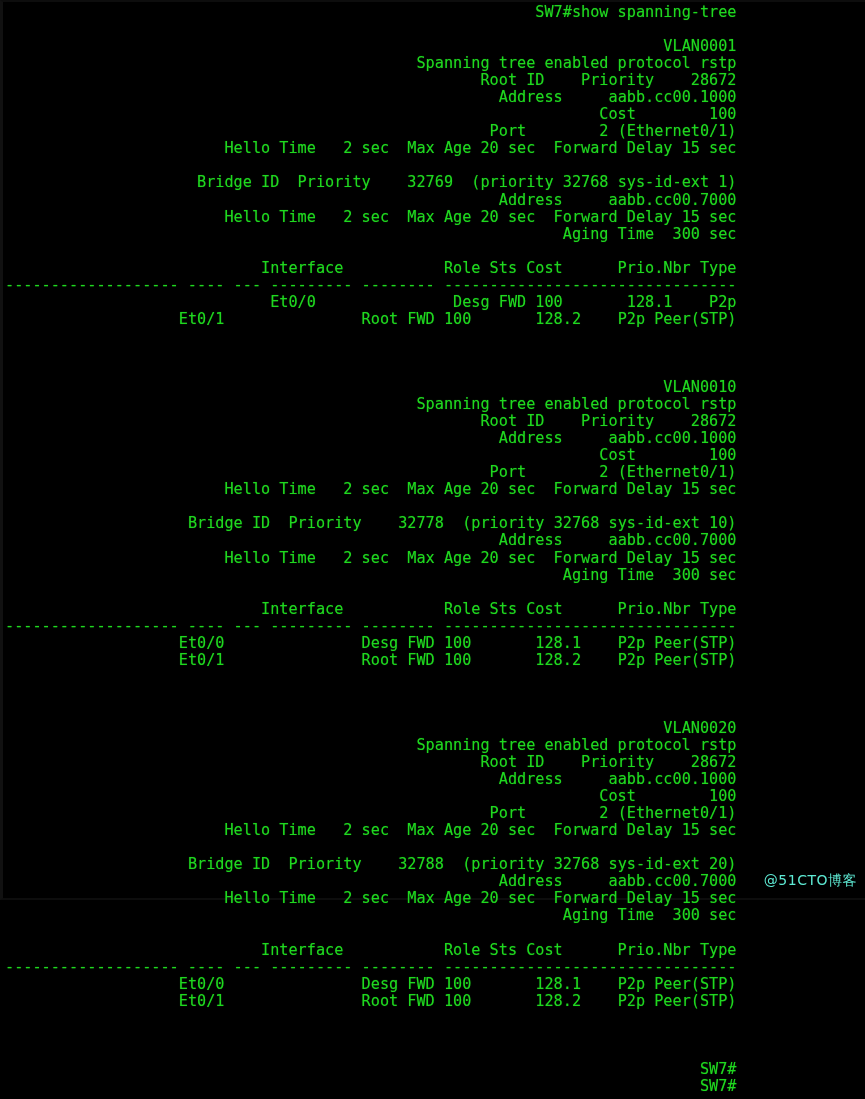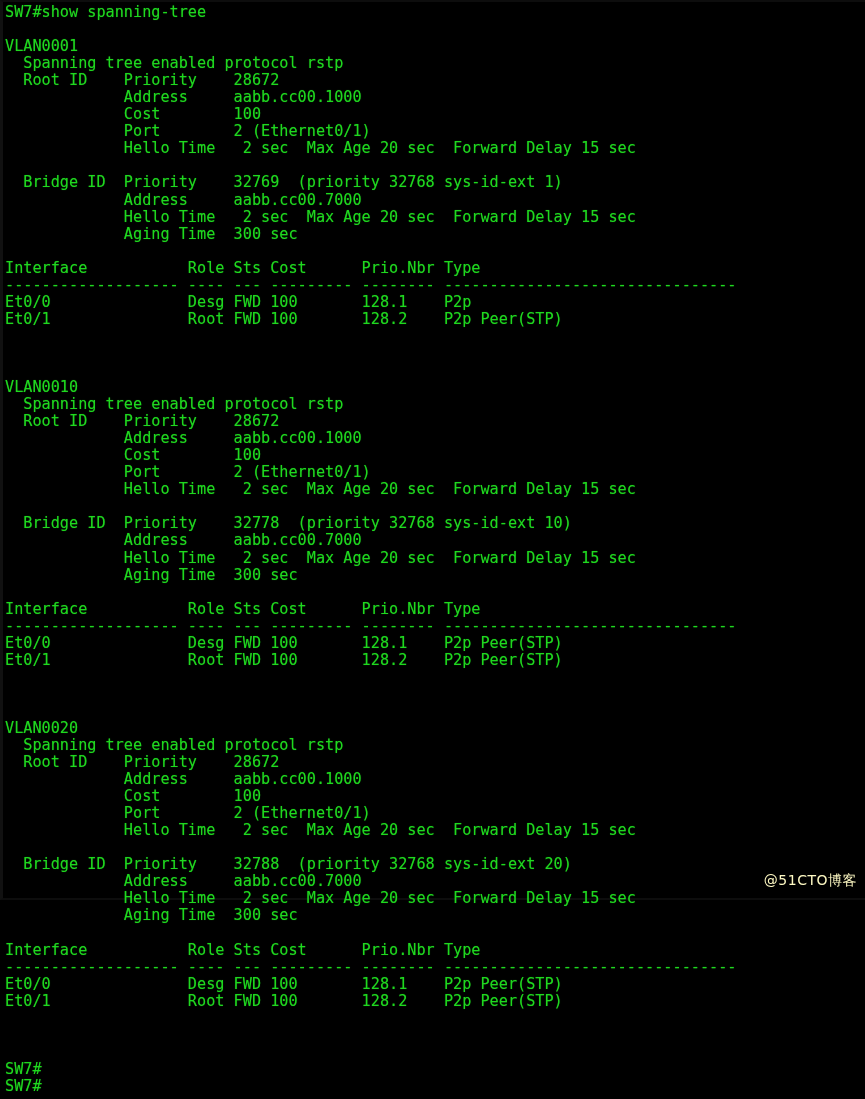--- a/index.html
+++ b/index.html
@@ -15,20 +15,21 @@
   }
   #terminal {
     position: relative;
     width: 865px;
     height: 900px;
     background: #000000;
     box-sizing: border-box;
     border-left: 3px solid #111111;
     border-top: 2px solid #0d0d0d;
     border-bottom: 2px solid #0d0d0d;
+    text-align: right;
   }
   #screen {
     position: absolute;
     left: 0px;
     top: 0px;
     padding: 2px 0 0 2px;
     color: #1fd81f;
     font-family: "DejaVu Sans Mono", "Liberation Mono", monospace;
     font-size: 15.2px;
     line-height: 17.05px;
@@ -40,21 +41,21 @@
     height: 17.05px;
     white-space: pre;
   }
   .blank {
     height: 17.05px;
   }
   #watermark {
     position: absolute;
     right: 8px;
     bottom: 8px;
-    color: #fef9c3;
+    color: #5eead4;
     font-family: "DejaVu Sans", "Liberation Sans", sans-serif;
     font-size: 14px;
     letter-spacing: 0.5px;
     user-select: none;
   }
 </style>
 </head>
 <body>
 
 <div id="terminal">

